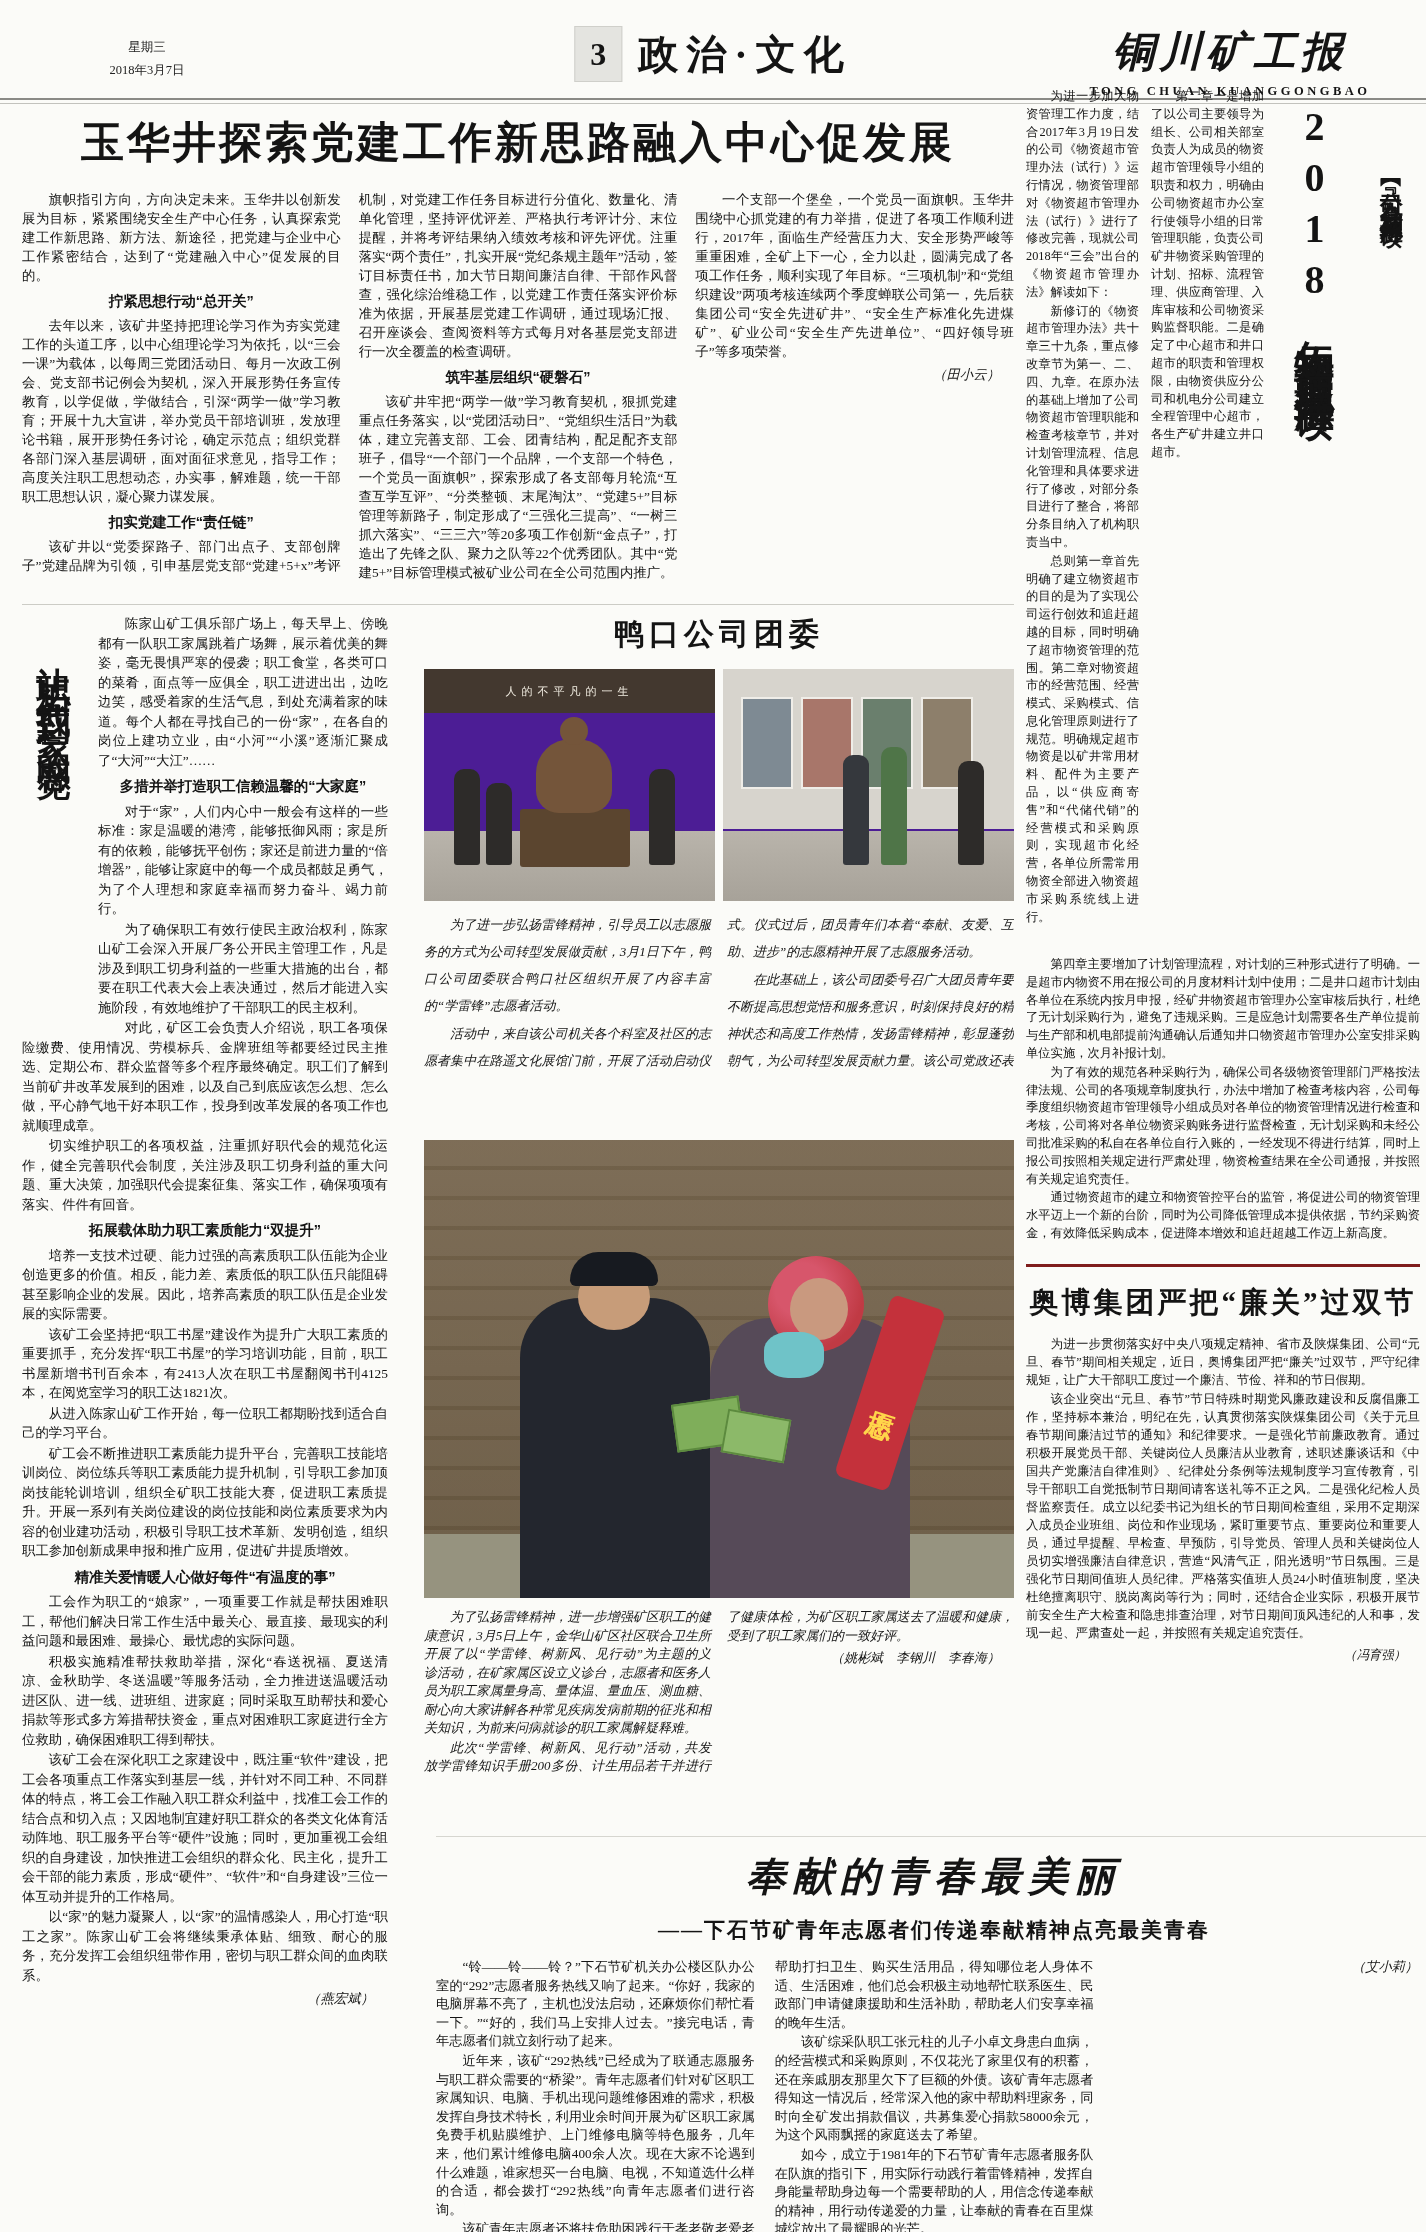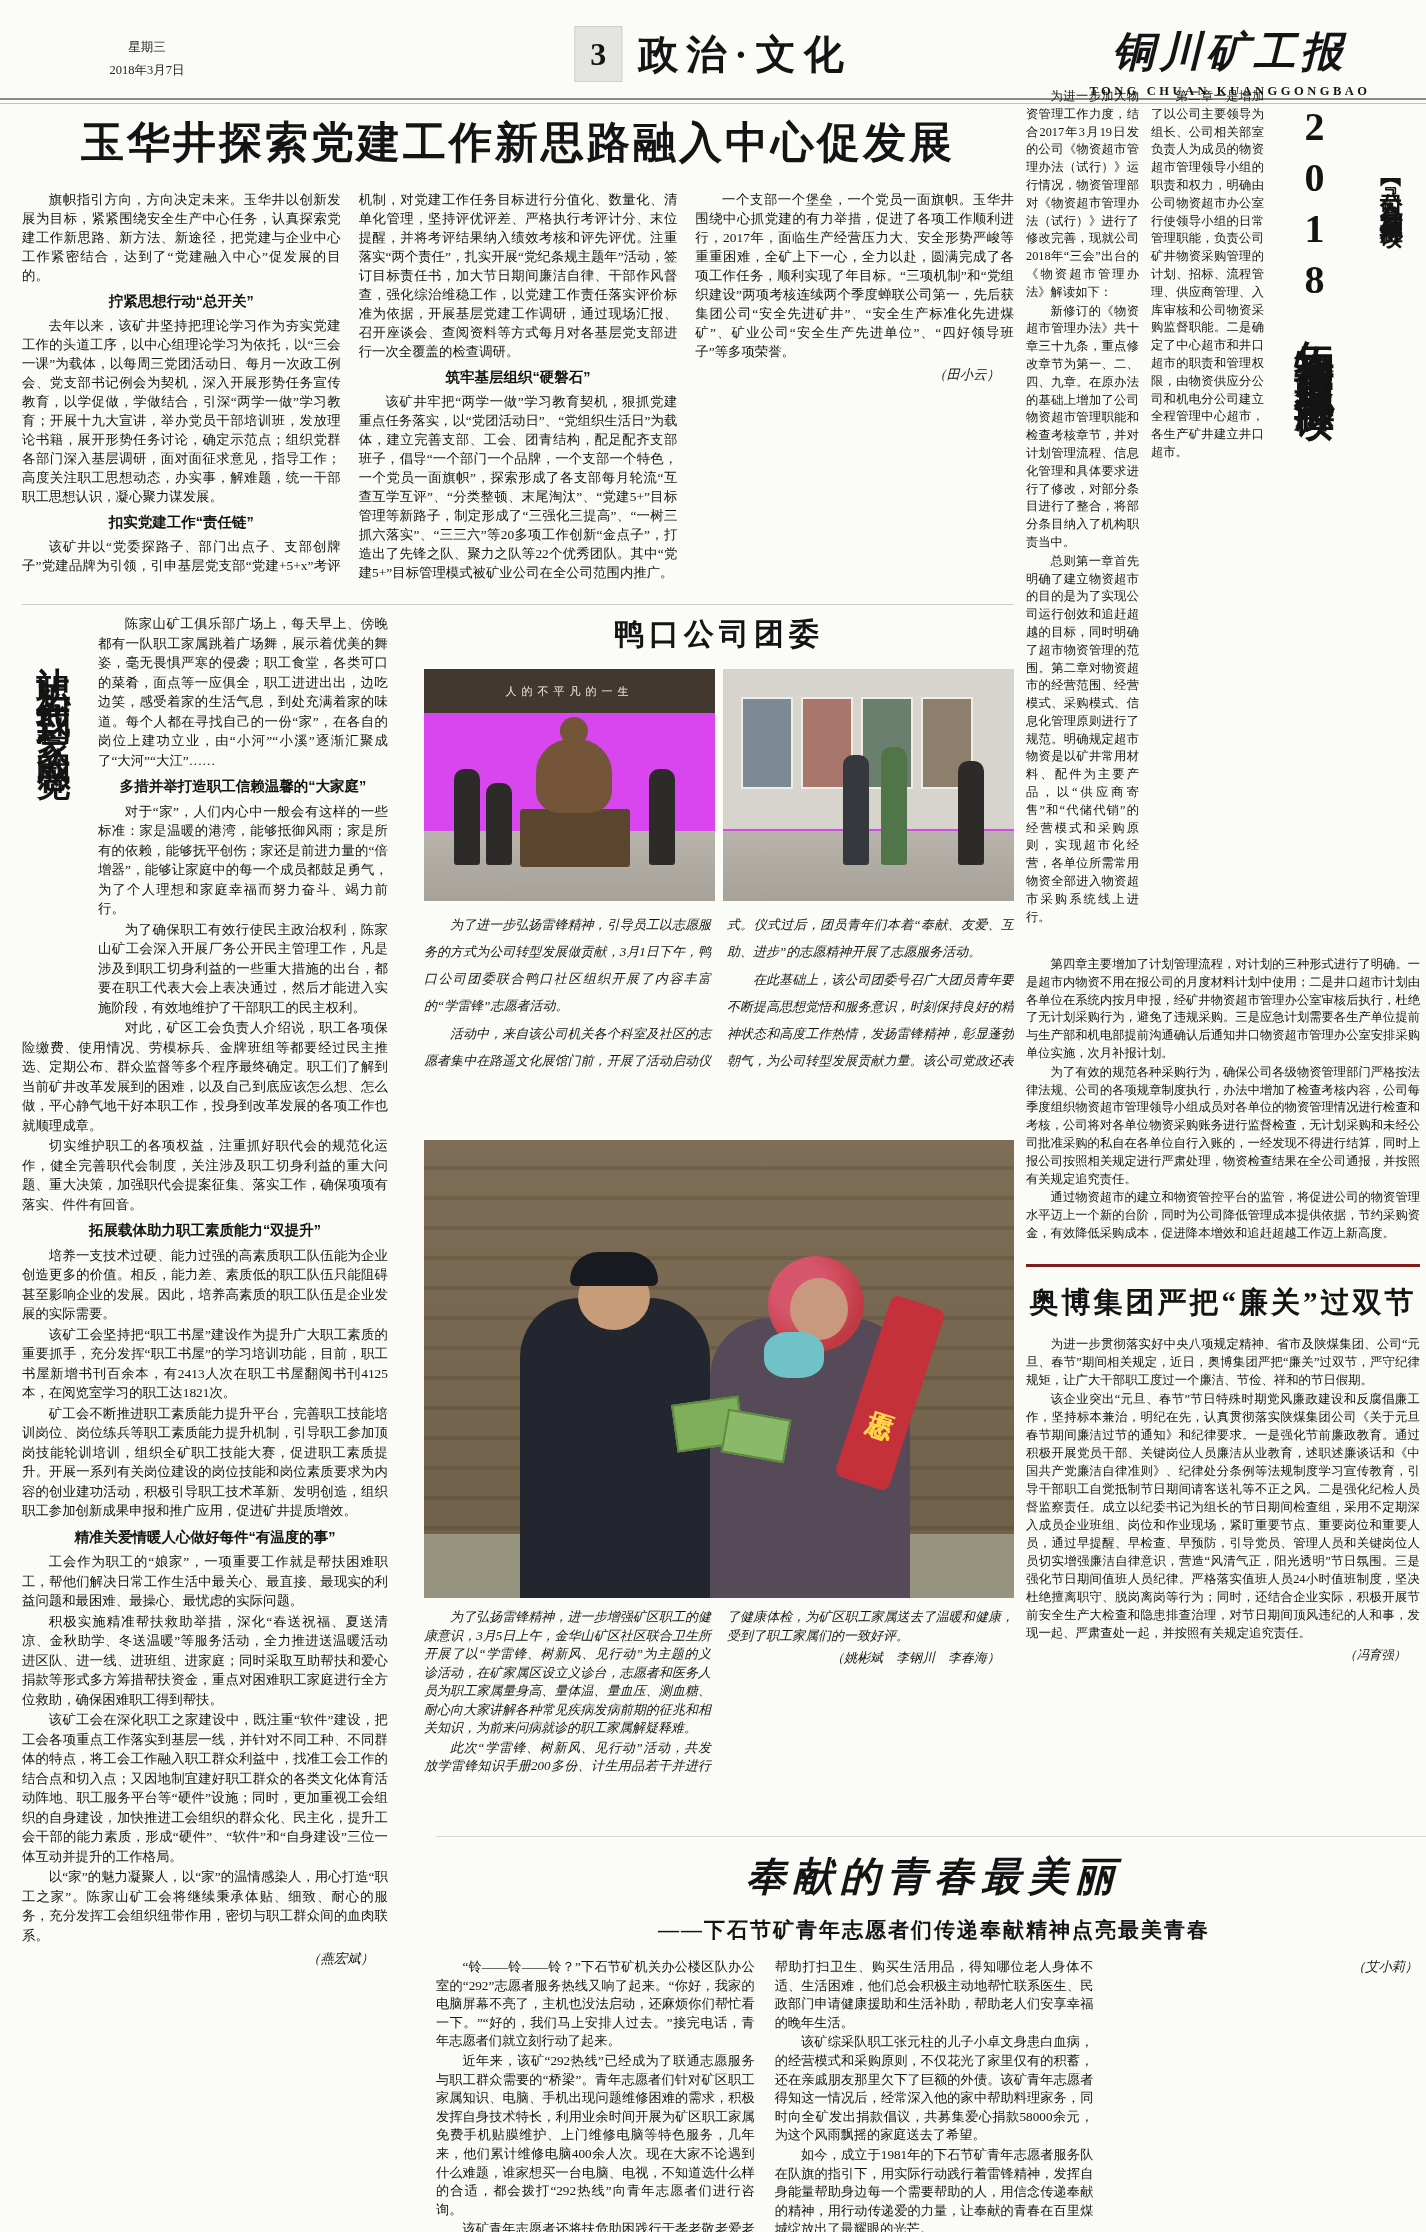--- a/index.html
+++ b/index.html
@@ -44,21 +44,21 @@
                 font-family:"Liberation Sans",sans-serif; font-weight:900; font-size:34px;
                 letter-spacing:9px; line-height:64px; }
 
   
   .art-yakou { position:absolute; left:424px; top:606px; width:590px; height:530px; }
   .yakou-h1 { text-align:center; font-family:"Liberation Sans",sans-serif; font-weight:900;
               font-size:30px; letter-spacing:5px; margin-top:8px; }
   .yakou-h2 { text-align:center; font-family:"Liberation Sans",sans-serif; font-weight:900;
               font-size:33px; letter-spacing:2px; margin-top:8px; }
   .photo-row { display:flex; gap:8px; margin-top:14px; }
-  .photo { position:relative; background:#d946ef; overflow:hidden; }
+  .photo { position:relative; background:#4c1d95; overflow:hidden; }
   .photo-small { width:291px; height:232px; }
   .yakou-text { margin-top:10px; height:188px; column-count:2; column-gap:16px; column-fill:auto;
                 font-size:13px; line-height:27px; overflow:hidden; }
 
   
   .art-jinhua { position:absolute; left:424px; top:1140px; width:590px; height:642px; }
   .photo-big { width:590px; height:458px; }
   .jinhua-text { margin-top:10px; height:172px; column-count:2; column-gap:16px; column-fill:auto;
                  font-size:13px; line-height:18.5px; overflow:hidden; }
 
@@ -179,20 +179,21 @@
     <div>
         <p class="para">陈家山矿工俱乐部广场上，每天早上、傍晚都有一队职工家属跳着广场舞，展示着优美的舞姿，毫无畏惧严寒的侵袭；职工食堂，各类可口的菜肴，面点等一应俱全，职工进进出出，边吃边笑，感受着家的生活气息，到处充满着家的味道。每个人都在寻找自己的一份“家”，在各自的岗位上建功立业，由“小河”“小溪”逐渐汇聚成了“大河”“大江”……</p>
         <h4 class="subhead">多措并举打造职工信赖温馨的“大家庭”</h4>
         <p class="para">对于“家”，人们内心中一般会有这样的一些标准：家是温暖的港湾，能够抵御风雨；家是所有的依赖，能够抚平创伤；家还是前进力量的“倍增器”，能够让家庭中的每一个成员都鼓足勇气，为了个人理想和家庭幸福而努力奋斗、竭力前行。</p>
         <p class="para">为了确保职工有效行使民主政治权利，陈家山矿工会深入开展厂务公开民主管理工作，凡是涉及到职工切身利益的一些重大措施的出台，都要在职工代表大会上表决通过，然后才能进入实施阶段，有效地维护了干部职工的民主权利。</p>
         <p class="para">对此，矿区工会负责人介绍说，职工各项保险缴费、使用情况、劳模标兵、金牌班组等都要经过民主推选、定期公布、群众监督等多个程序最终确定。职工们了解到当前矿井改革发展到的困难，以及自己到底应该怎么想、怎么做，平心静气地干好本职工作，投身到改革发展的各项工作也就顺理成章。</p>
         <p class="para">切实维护职工的各项权益，注重抓好职代会的规范化运作，健全完善职代会制度，关注涉及职工切身利益的重大问题、重大决策，加强职代会提案征集、落实工作，确保项项有落实、件件有回音。</p>
         <h4 class="subhead">拓展载体助力职工素质能力“双提升”</h4>
         <p class="para">培养一支技术过硬、能力过强的高素质职工队伍能为企业创造更多的价值。相反，能力差、素质低的职工队伍只能阻碍甚至影响企业的发展。因此，培养高素质的职工队伍是企业发展的实际需要。</p>
         <p class="para">该矿工会坚持把“职工书屋”建设作为提升广大职工素质的重要抓手，充分发挥“职工书屋”的学习培训功能，目前，职工书屋新增书刊百余本，有2413人次在职工书屋翻阅书刊4125本，在阅览室学习的职工达1821次。</p>
+        <p class="para">从进入陈家山矿工作开始，每一位职工都期盼找到适合自己的学习平台。</p>
         <p class="para">矿工会不断推进职工素质能力提升平台，完善职工技能培训岗位、岗位练兵等职工素质能力提升机制，引导职工参加顶岗技能轮训培训，组织全矿职工技能大赛，促进职工素质提升。开展一系列有关岗位建设的岗位技能和岗位素质要求为内容的创业建功活动，积极引导职工技术革新、发明创造，组织职工参加创新成果申报和推广应用，促进矿井提质增效。</p>
         <h4 class="subhead">精准关爱情暖人心做好每件“有温度的事”</h4>
         <p class="para">工会作为职工的“娘家”，一项重要工作就是帮扶困难职工，帮他们解决日常工作生活中最关心、最直接、最现实的利益问题和最困难、最操心、最忧虑的实际问题。</p>
         <p class="para">积极实施精准帮扶救助举措，深化“春送祝福、夏送清凉、金秋助学、冬送温暖”等服务活动，全力推进送温暖活动进区队、进一线、进班组、进家庭；同时采取互助帮扶和爱心捐款等形式多方筹措帮扶资金，重点对困难职工家庭进行全方位救助，确保困难职工得到帮扶。</p>
         <p class="para">该矿工会在深化职工之家建设中，既注重“软件”建设，把工会各项重点工作落实到基层一线，并针对不同工种、不同群体的特点，将工会工作融入职工群众利益中，找准工会工作的结合点和切入点；又因地制宜建好职工群众的各类文化体育活动阵地、职工服务平台等“硬件”设施；同时，更加重视工会组织的自身建设，加快推进工会组织的群众化、民主化，提升工会干部的能力素质，形成“硬件”、“软件”和“自身建设”三位一体互动并提升的工作格局。</p>
         <p class="para">以“家”的魅力凝聚人，以“家”的温情感染人，用心打造“职工之家”。陈家山矿工会将继续秉承体贴、细致、耐心的服务，充分发挥工会组织纽带作用，密切与职工群众间的血肉联系。</p>
       </div>
     <div class="byline">（燕宏斌）</div>
   </section>
 

